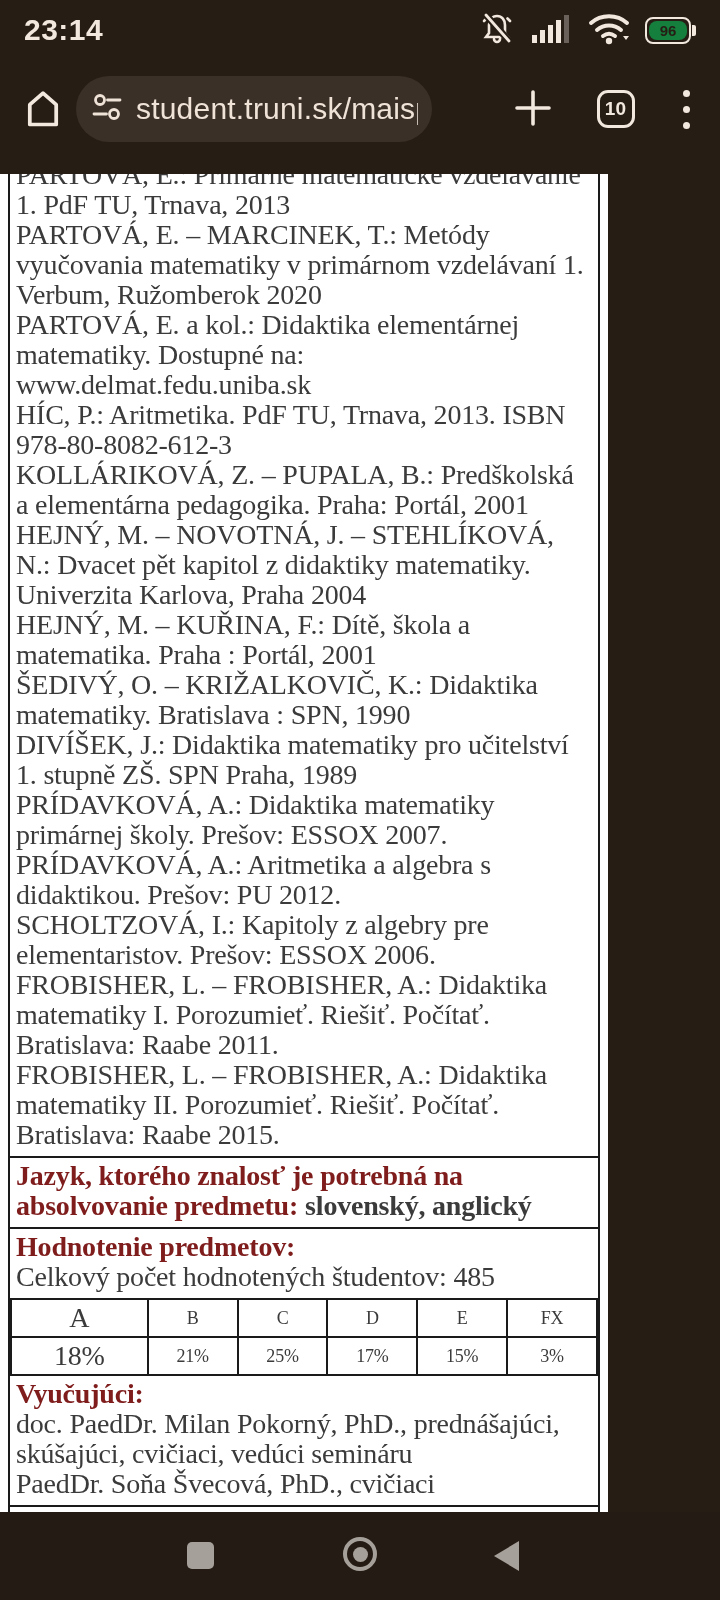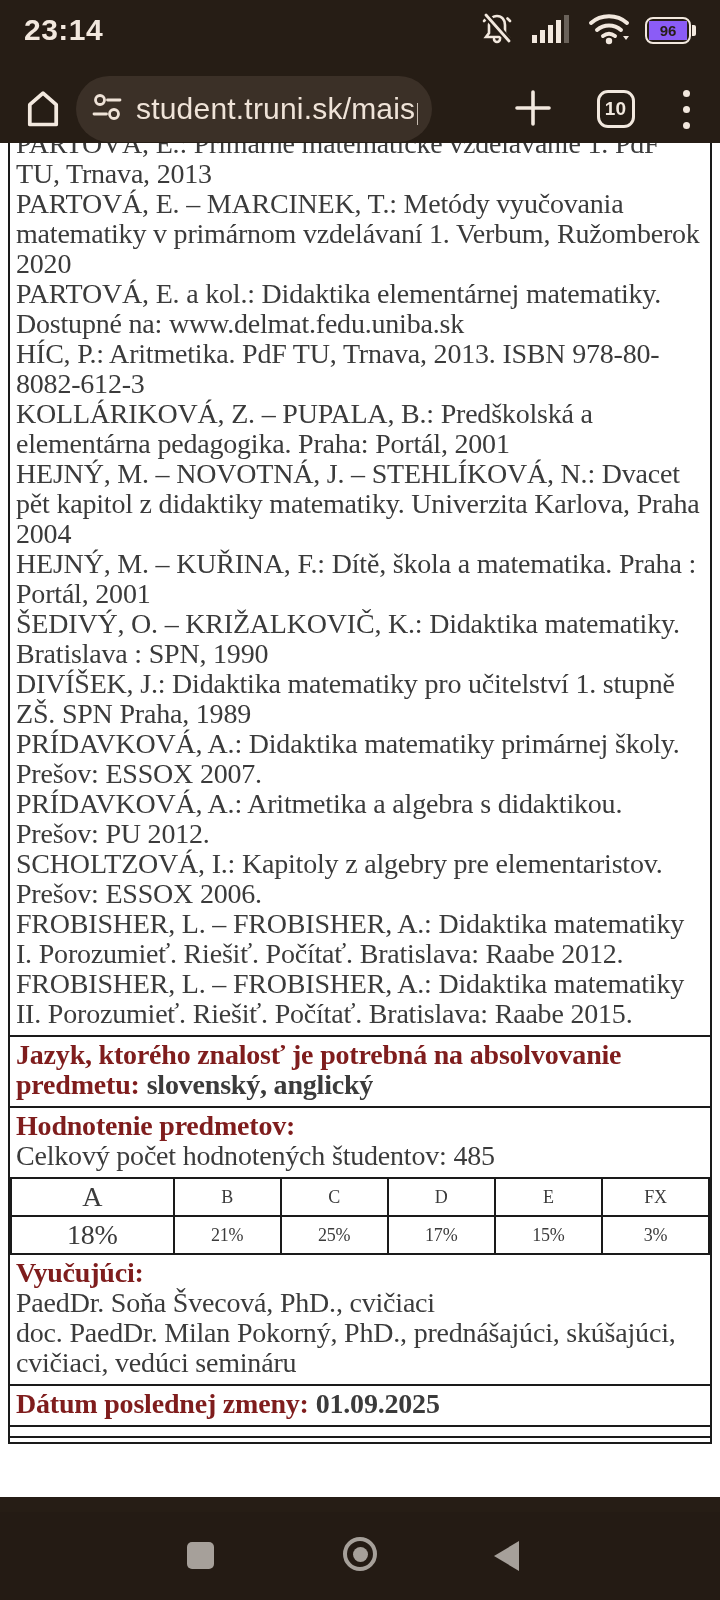--- a/index.html
+++ b/index.html
@@ -14,21 +14,21 @@
     padding:0 24px;box-sizing:border-box;color:#f2e8de;
   }
   .status-time{font-size:30px;font-weight:600;letter-spacing:.5px;}
   .status-icons{display:flex;align-items:center;gap:14px;}
   .battery{display:flex;align-items:center;}
   .battery-body{
     width:46px;height:27px;border:2.5px solid #f2e8de;border-radius:8px;
     padding:2px;box-sizing:border-box;display:flex;
   }
   .battery-fill{
-    flex:1;background:#8b5cf6;border-radius:0;display:flex;
+    flex:1;background:#15803d;border-radius:8px;display:flex;
     align-items:center;justify-content:center;
     font-size:15px;font-weight:700;color:#261d15;
   }
   .battery-nub{width:4px;height:11px;background:#f2e8de;border-radius:0 2px 2px 0;margin-left:1px;}
   
   .toolbar{
     position:absolute;top:60px;left:0;width:720px;height:98px;
     display:flex;align-items:center;padding:0 18px;box-sizing:border-box;
   }
   .icon-btn{background:none;border:none;padding:0;display:flex;align-items:center;justify-content:center;cursor:pointer;}
@@ -46,21 +46,21 @@
   .tab-btn{
     width:38px;height:38px;border:3.5px solid #f2e8de;border-radius:11px;
     background:none;color:#f2e8de;font-size:19px;font-weight:700;
     display:flex;align-items:center;justify-content:flex-end;cursor:pointer;
     font-family:"Liberation Sans",sans-serif;
   }
   .kebab{display:flex;flex-direction:column;gap:9px;background:none;border:none;cursor:pointer;padding:4px;}
   .kebab span{width:7px;height:7px;border-radius:50%;background:#f2e8de;}
   
   .page{
-    position:absolute;top:143px;left:0;width:720px;height:1354px;
+    position:absolute;top:174px;left:0;width:608px;height:1354px;
     background:#ffffff;overflow:hidden;
   }
   .doc-table{
     margin:-16px 8px 0 8px;
     border:2.5px solid #1a1a1a;
     font-family:"Liberation Serif","DejaVu Serif",serif;
     color:#3b3b3b;font-size:28px;line-height:30px;letter-spacing:-0.2px;
     padding-bottom:4px;
   }
   .row{border-top:2.5px solid #1a1a1a;padding:3px 6px 6px 6px;}
@@ -190,21 +190,21 @@
         <div class="lit-item">PARTOVÁ, E. a kol.: Didaktika elementárnej matematiky. Dostupné na: www.delmat.fedu.uniba.sk</div>
         <div class="lit-item">HÍC, P.: Aritmetika. PdF TU, Trnava, 2013. ISBN 978-80-8082-612-3</div>
         <div class="lit-item">KOLLÁRIKOVÁ,  Z. – PUPALA, B.: Predškolská a elementárna pedagogika. Praha: Portál, 2001</div>
         <div class="lit-item">HEJNÝ, M. – NOVOTNÁ, J. – STEHLÍKOVÁ, N.: Dvacet pět kapitol z didaktiky matematiky. Univerzita Karlova, Praha 2004</div>
         <div class="lit-item">HEJNÝ, M. – KUŘINA, F.: Dítě, škola a matematika. Praha : Portál, 2001</div>
         <div class="lit-item">ŠEDIVÝ, O. – KRIŽALKOVIČ, K.: Didaktika matematiky. Bratislava : SPN, 1990</div>
         <div class="lit-item">DIVÍŠEK, J.: Didaktika matematiky pro učitelství 1. stupně ZŠ. SPN Praha, 1989</div>
         <div class="lit-item">PRÍDAVKOVÁ, A.: Didaktika matematiky primárnej školy. Prešov: ESSOX 2007.</div>
         <div class="lit-item">PRÍDAVKOVÁ, A.: Aritmetika a algebra s didaktikou. Prešov: PU 2012.</div>
         <div class="lit-item">SCHOLTZOVÁ, I.: Kapitoly z algebry pre elementaristov. Prešov: ESSOX 2006.</div>
-        <div class="lit-item">FROBISHER, L. – FROBISHER, A.: Didaktika matematiky I. Porozumieť. Riešiť. Počítať. Bratislava: Raabe 2012.</div>
+        <div class="lit-item">FROBISHER, L. – FROBISHER, A.: Didaktika matematiky I. Porozumieť. Riešiť. Počítať. Bratislava: Raabe 2011.</div>
         <div class="lit-item">FROBISHER, L. – FROBISHER, A.: Didaktika matematiky II. Porozumieť. Riešiť. Počítať. Bratislava: Raabe 2015.</div>
       </div>
 
       <div class="row">
         <span class="lbl">Jazyk, ktorého znalosť je potrebná na absolvovanie predmetu:</span><span class="val">slovenský, anglický</span>
       </div>
 
 
       <div class="row row-eval">
         <div class="eval-text">
@@ -228,22 +228,22 @@
             <td>17%</td>
             <td>15%</td>
             <td>3%</td>
           </tr>
         </tbody>
           </table>
       </div>
 
       <div class="row row-teachers">
         <div class="lbl">Vyučujúci:</div>
+        <div>doc. PaedDr. Milan Pokorný, PhD., prednášajúci, skúšajúci, cvičiaci, vedúci semináru</div>
         <div>PaedDr. Soňa Švecová, PhD., cvičiaci</div>
-        <div>doc. PaedDr. Milan Pokorný, PhD., prednášajúci, skúšajúci, cvičiaci, vedúci semináru</div>
       </div>
 
       <div class="row">
         <span class="lbl">Dátum poslednej zmeny:</span><span class="val">01.09.2025</span>
       </div>
 
       <div class="row row-last">
         
       </div>
 

